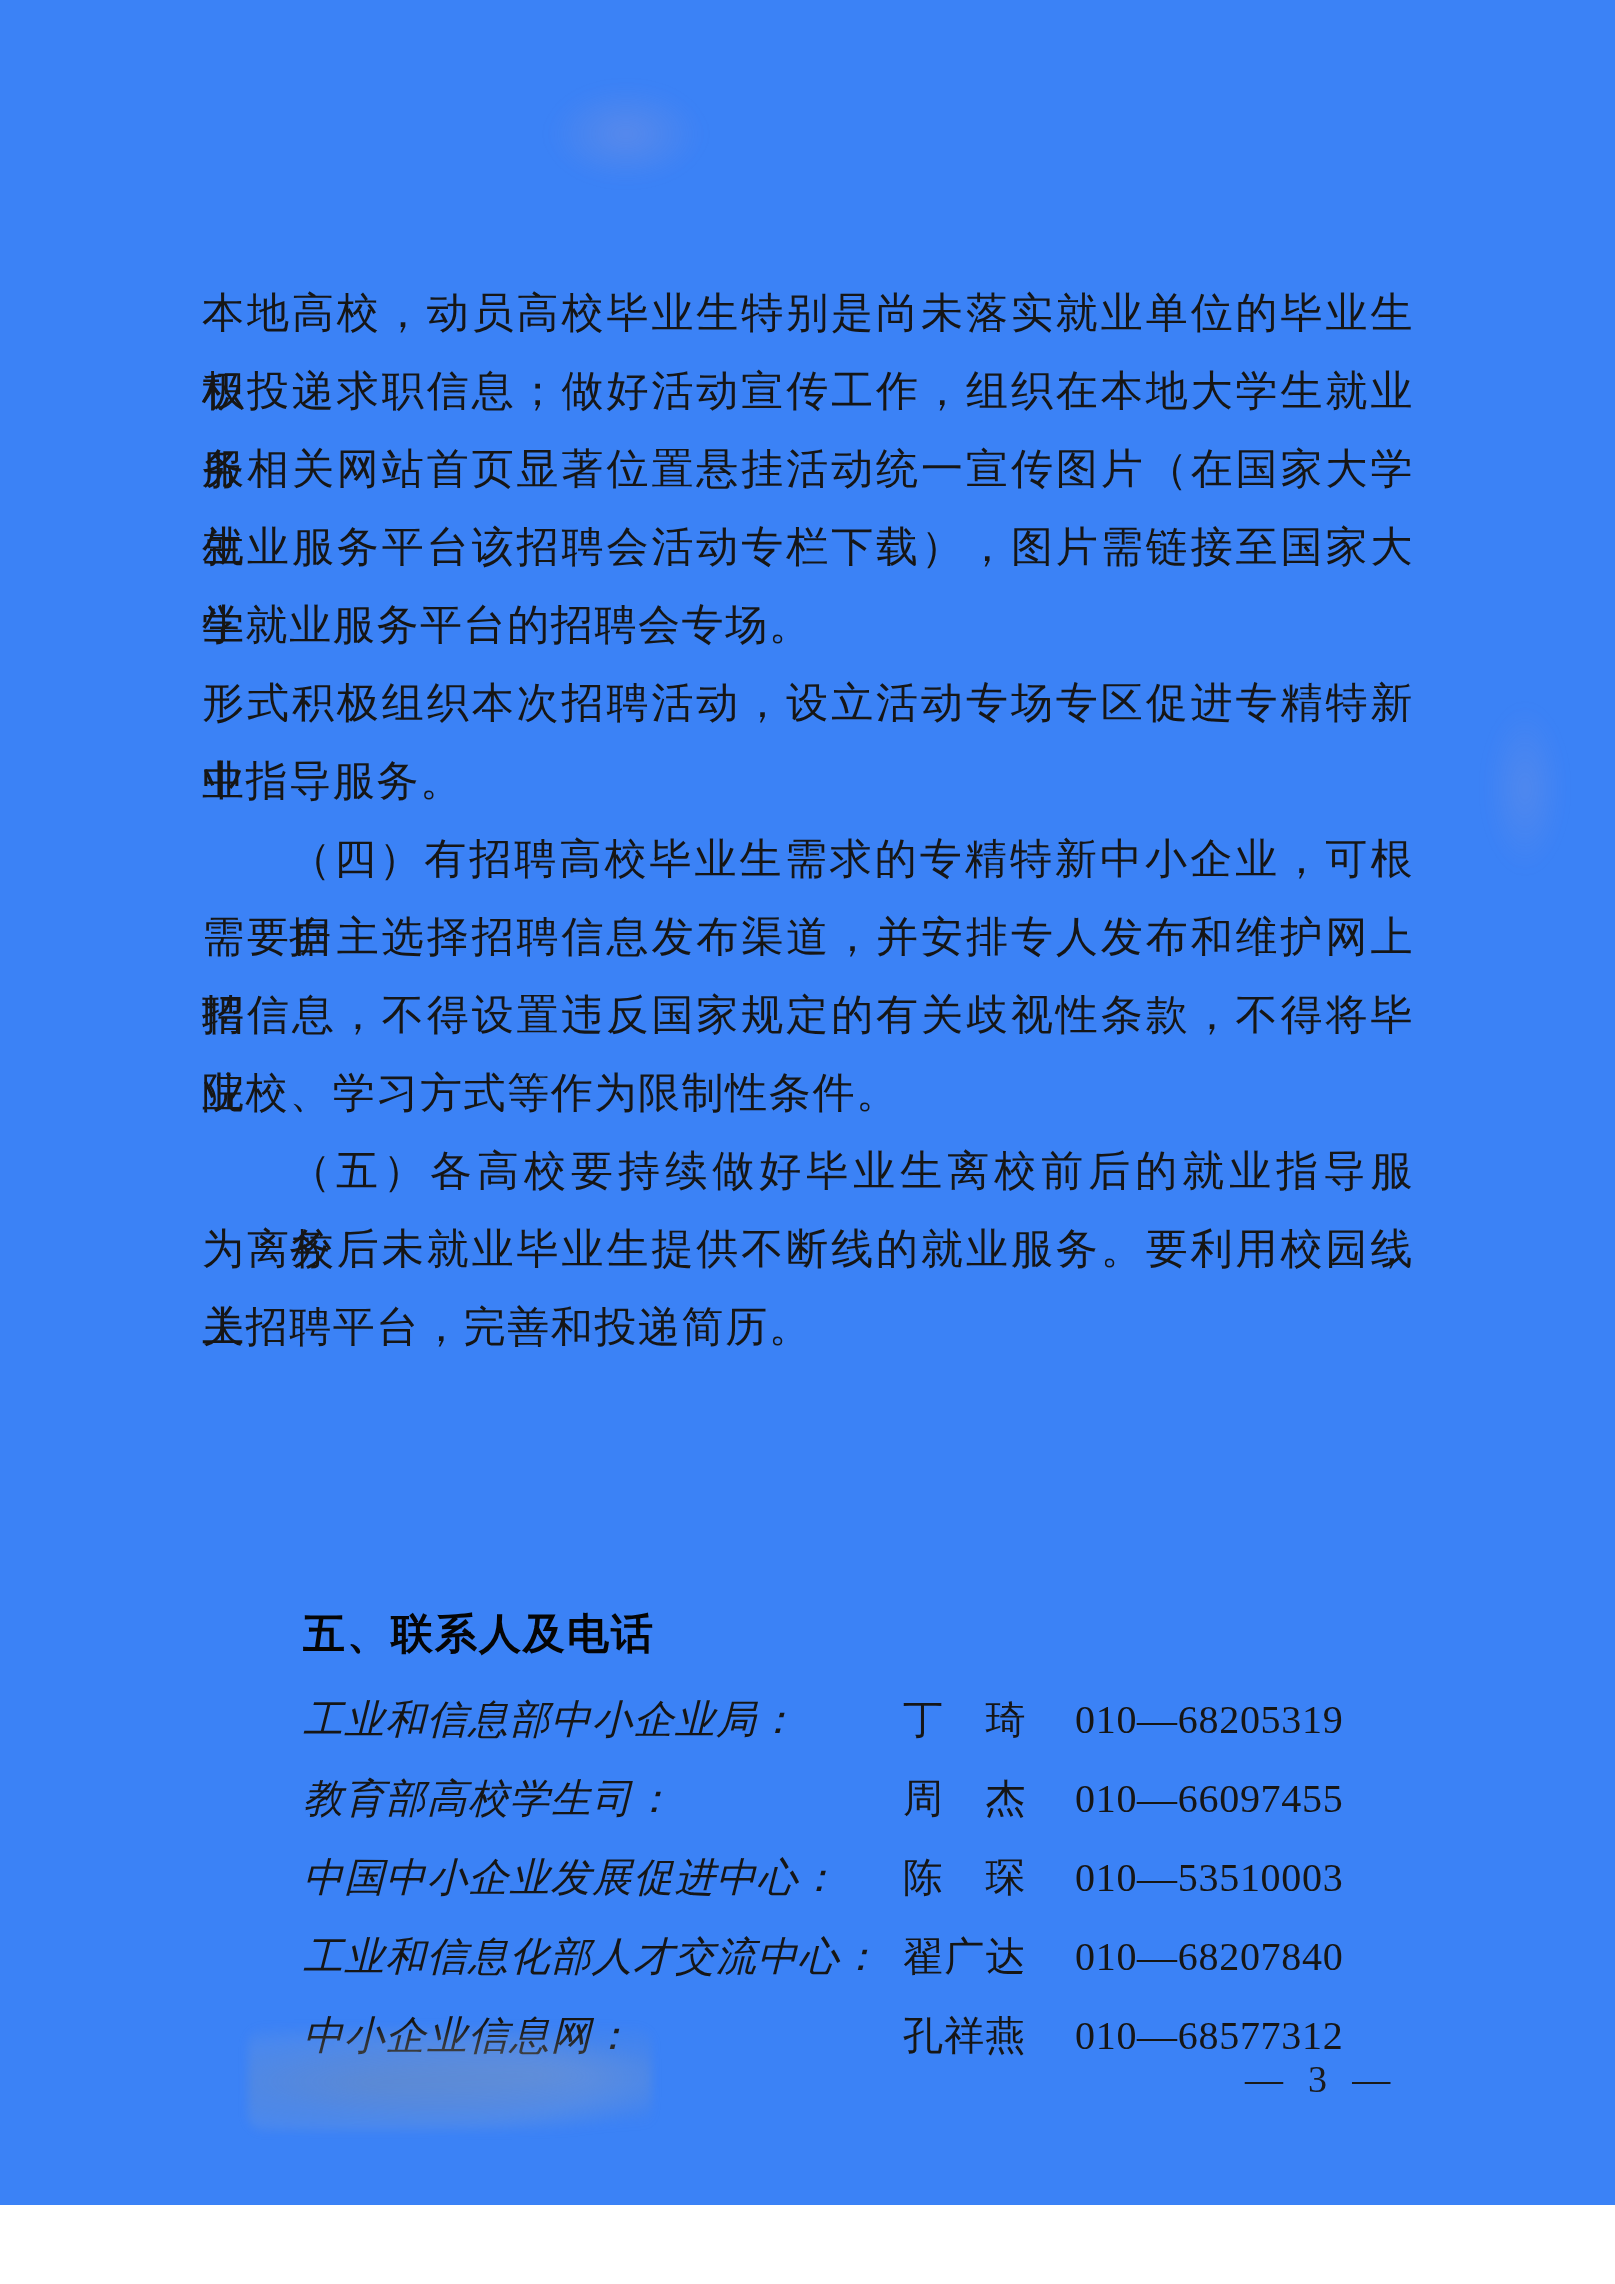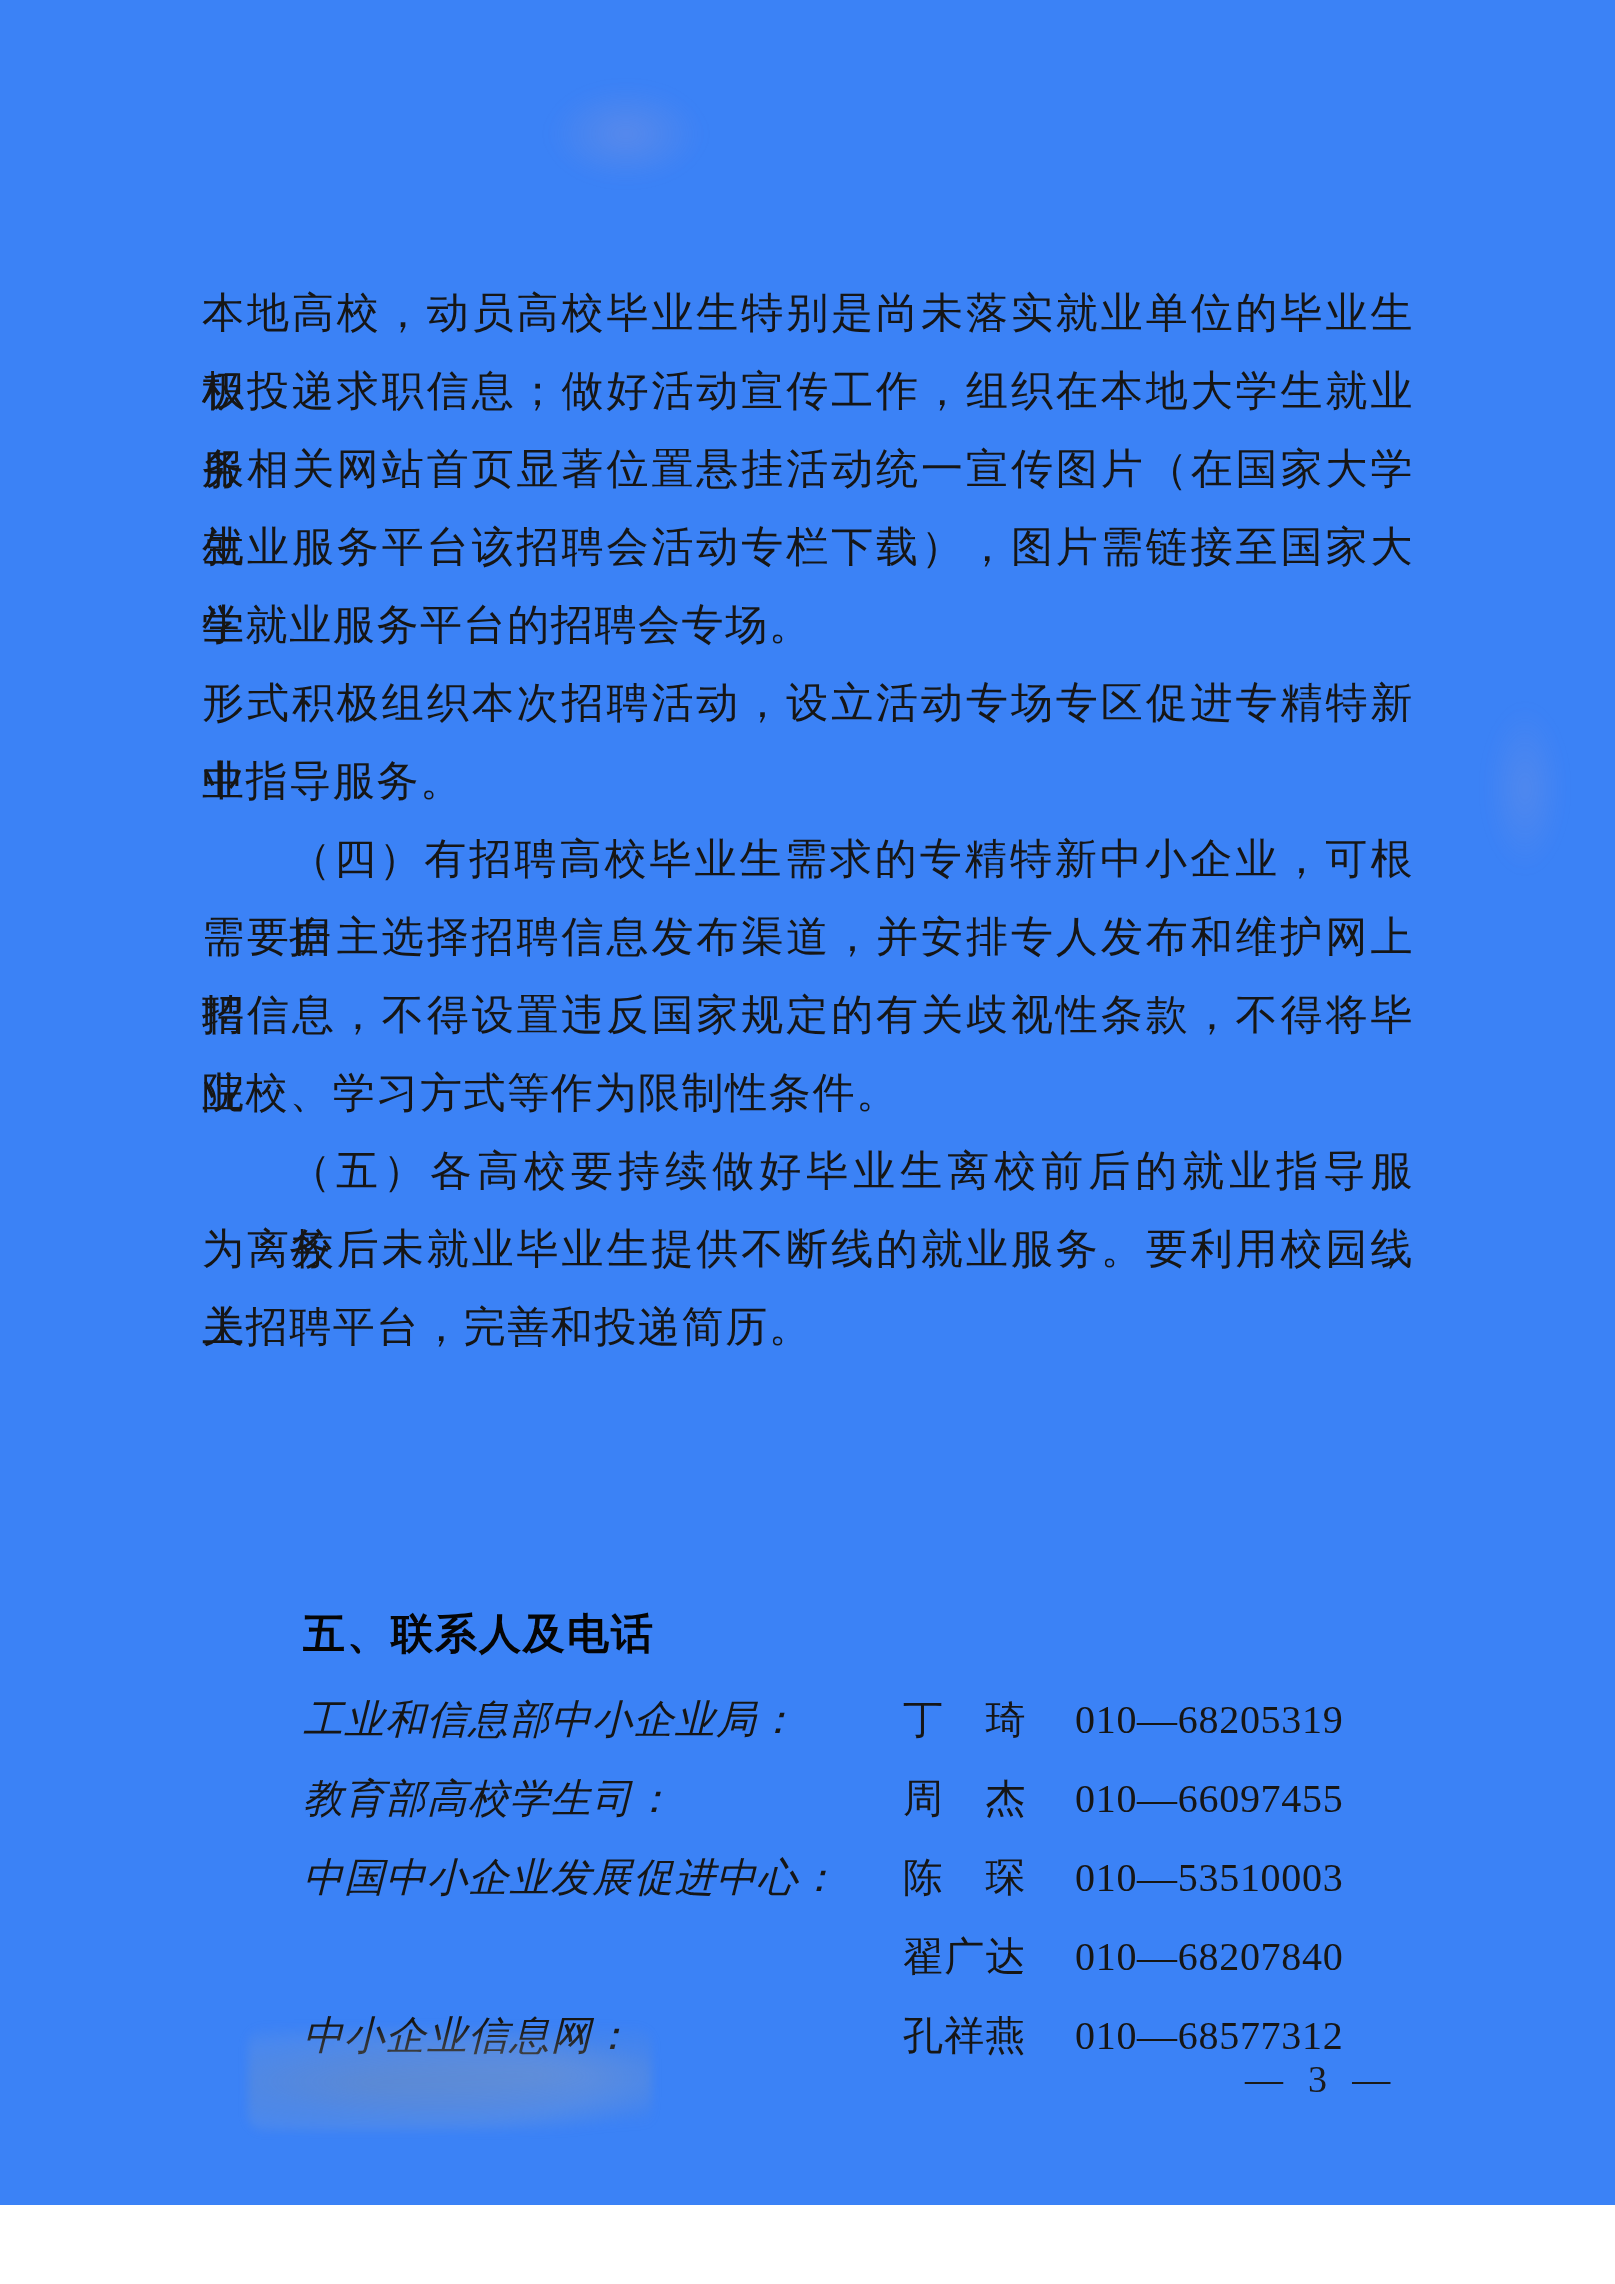--- a/index.html
+++ b/index.html
@@ -106,20 +106,21 @@
       <span class="contact-org">教育部高校学生司：</span>
       <span class="contact-name">周　杰</span>
       <span class="contact-phone">010—66097455</span>
     </div>
     <div class="contact-row">
       <span class="contact-org">中国中小企业发展促进中心：</span>
       <span class="contact-name">陈　琛</span>
       <span class="contact-phone">010—53510003</span>
     </div>
     <div class="contact-row">
+      <span class="contact-org">工业和信息化部人才交流中心：</span>
       <span class="contact-name">翟广达</span>
       <span class="contact-phone">010—68207840</span>
     </div>
     <div class="contact-row">
       <span class="contact-org">中小企业信息网：</span>
       <span class="contact-name">孔祥燕</span>
       <span class="contact-phone">010—68577312</span>
     </div>
   </div>
 

